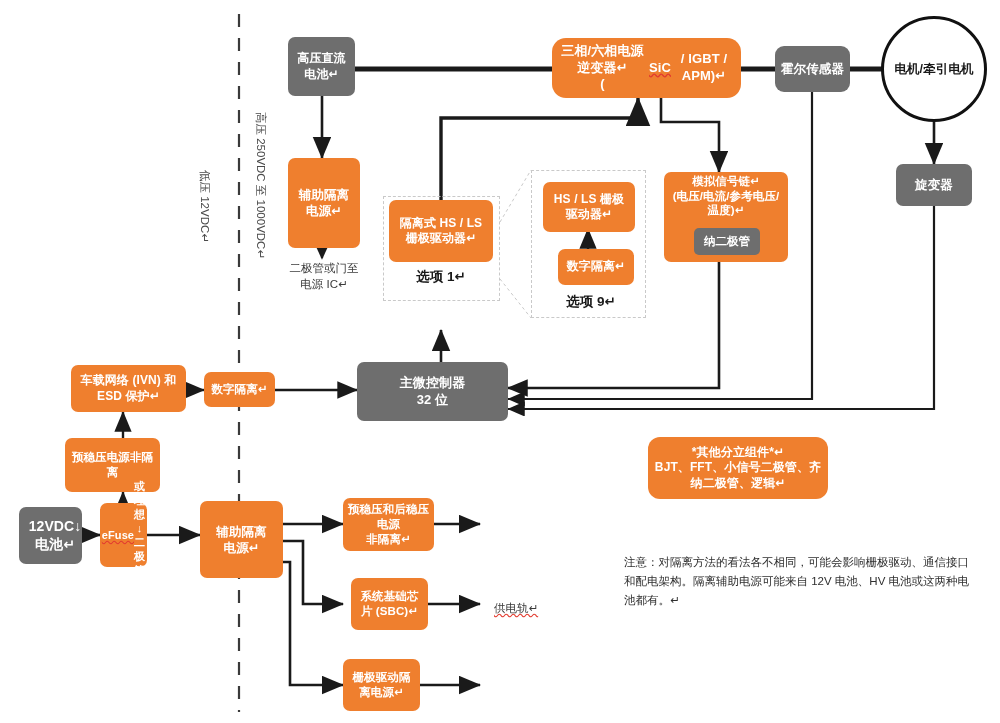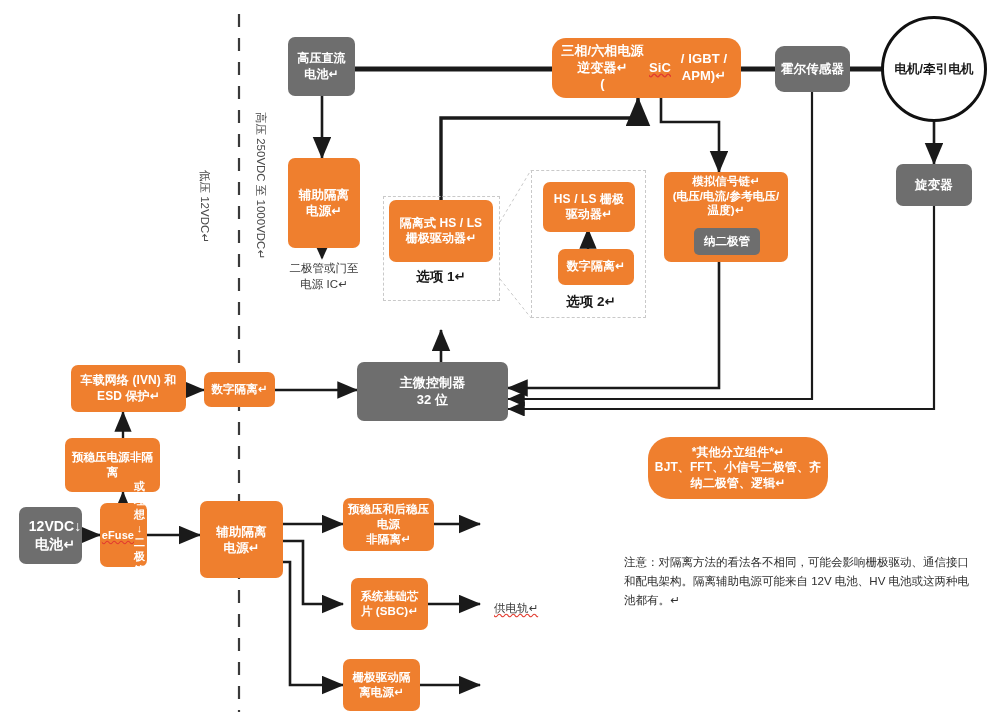--- a/index.html
+++ b/index.html
@@ -215,27 +215,27 @@
   <div class="node orange" style="left:100px; top:503px; width:47px; height:64px; font-size:11px;"><span class="sq">eFuse</span> 或<br>理想↓<br>二极管↵</div>
 
   <div class="node orange" style="left:200px; top:501px; width:83px; height:77px; font-size:12.5px;">辅助隔离<br>电源↵</div>
 
   <div class="node orange" style="left:343px; top:498px; width:91px; height:53px; font-size:11.5px;">预稳压和后稳压电源<br>非隔离↵</div>
 
   <div class="node orange" style="left:351px; top:578px; width:77px; height:52px; font-size:11.5px;">系统基础芯<br>片 (SBC)↵</div>
 
   <div class="node orange" style="left:343px; top:659px; width:77px; height:52px; font-size:11.5px;">栅极驱动隔<br>离电源↵</div>
 
-  <div class="node orange" style="left:648px; top:437px; width:180px; height:62px; font-size:12px; border-radius:22px;">*其他分立组件*↵<br>BJT、FFT、小信号二极管、齐<br>纳二极管、逻辑↵</div>
+  <div class="node orange" style="left:648px; top:437px; width:180px; height:62px; font-size:12px; border-radius:12px;">*其他分立组件*↵<br>BJT、FFT、小信号二极管、齐<br>纳二极管、逻辑↵</div>
 
   <div class="plainlabel" style="left:268px; top:261px; width:112px; font-size:11.5px;">二极管或门至<br>电源 IC↵</div>
 
   <div class="optlabel" style="left:391px; top:268px; width:100px; font-size:13.5px;">选项 1↵</div>
 
-  <div class="optlabel" style="left:541px; top:293px; width:100px; font-size:13.5px;">选项 2↵</div>
+  <div class="optlabel" style="left:541px; top:293px; width:100px; font-size:13.5px;">选项 9↵</div>
 
   <div class="plainlabel" style="left:494px; top:601px; width:84px; font-size:11.5px; text-align:left;">
     <span class="sq">供电轨↵</span>
   </div>
 
   <div class="notetext" style="left:624px; top:553px; width:354px; font-size:11.5px;">注意：对隔离方法的看法各不相同，可能会影响栅极驱动、通信接口和配电架构。隔离辅助电源可能来自 12V 电池、HV 电池或这两种电池都有。↵</div>
 
   <div class="vlabel" style="left:268px; top:112px; font-size:11.5px; transform: rotate(90deg);">高压 250VDC 至 1000VDC↵</div>
 
   <div class="vlabel" style="left:212px; top:170px; font-size:11.5px; transform: rotate(90deg);">低压 12VDC↵</div>

